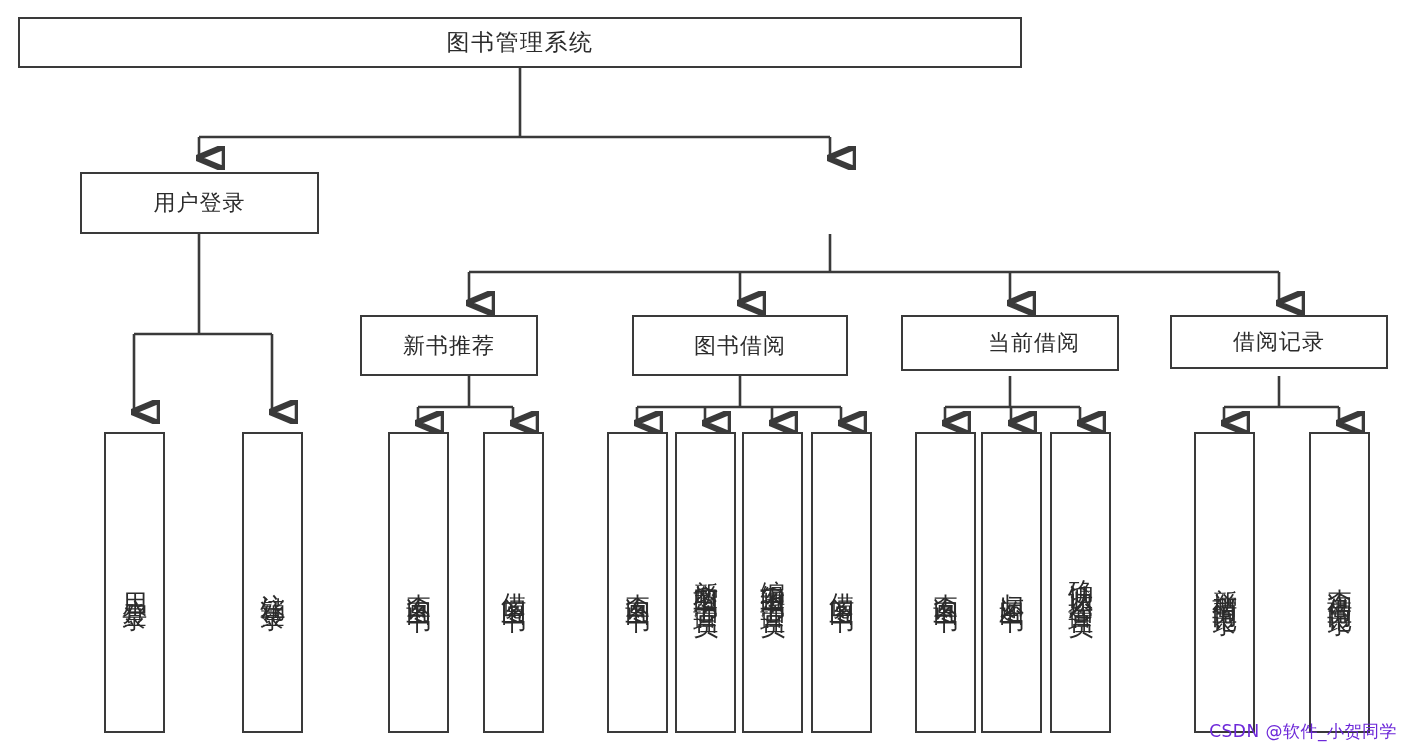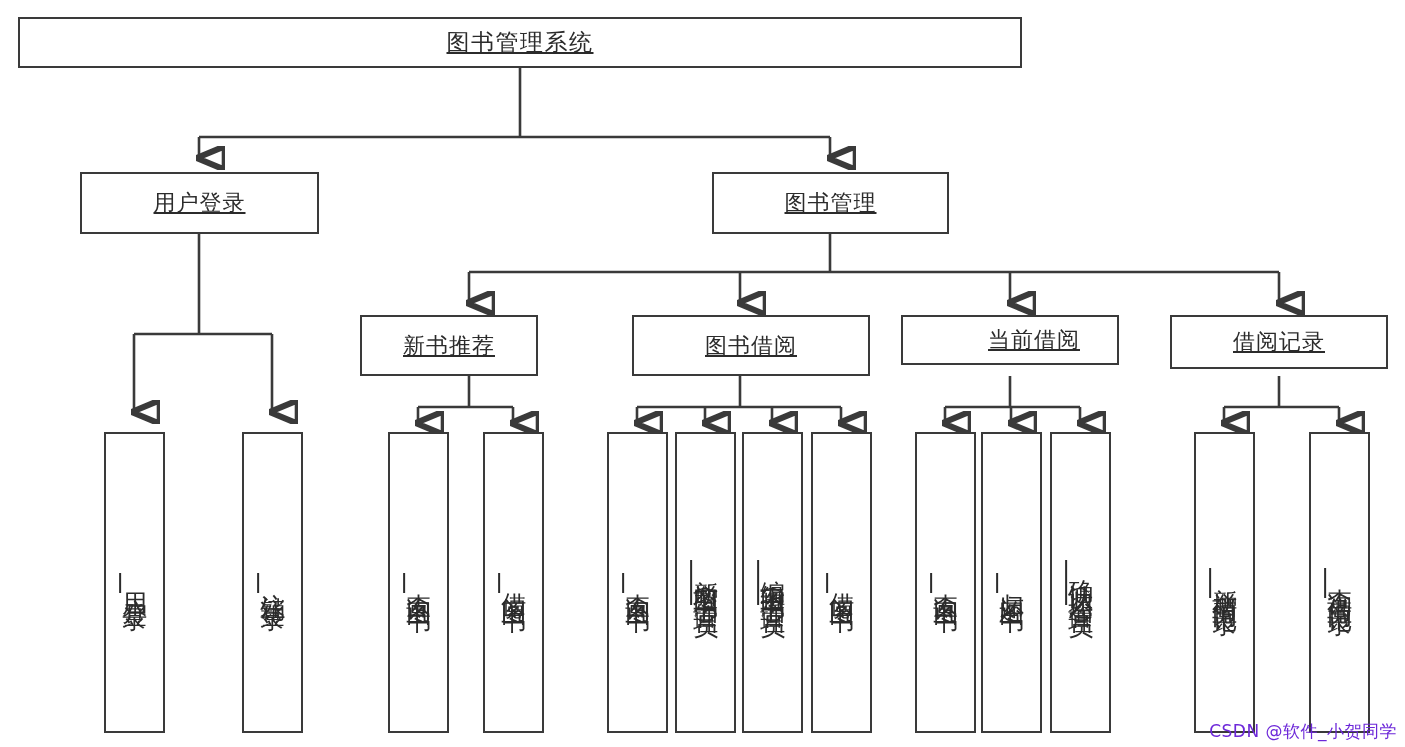--- a/index.html
+++ b/index.html
@@ -27,21 +27,20 @@
     display: flex;
     align-items: center;
     justify-content: center;
     color: #2b2b2b;
     line-height: 1.25;
   }
   .node .label {
     display: block;
     text-align: center;
     white-space: nowrap;
-    text-decoration: underline;
   }
   
   .node.horiz .label {
     font-size: 22px;
     letter-spacing: 1px;
   }
   .node.root .label {
     font-size: 23px;
     letter-spacing: 1.5px;
   }
@@ -143,33 +142,30 @@
   </svg>
 
   <div class="node horiz root" style="left:18px; top:17px; width:1004px; height:51px;">
     <span class="label">图书管理系统</span>
   </div>
 
   <div class="node horiz" style="left:80px; top:172px; width:239px; height:62px;">
     <span class="label">用户登录</span>
   </div>
 
-  <div class="node horiz" style="left:712px; top:172px; width:237px; height:62px;">
-    <span class="label">图书管理</span>
-  </div>
 
   <div class="node horiz" style="left:360px; top:315px; width:178px; height:61px;">
     <span class="label">新书推荐</span>
   </div>
 
-  <div class="node horiz" style="left:632px; top:315px; width:238px; height:61px;">
+  <div class="node horiz" style="left:632px; top:315px; width:216px; height:61px;">
     <span class="label">图书借阅</span>
   </div>
 
-  <div class="node horiz" style="left:901px; top:315px; width:218px; height:50px;padding-left:48px;">
+  <div class="node horiz" style="left:901px; top:315px; width:218px; height:56px;padding-left:48px;">
     <span class="label">当前借阅</span>
   </div>
 
   <div class="node horiz" style="left:1170px; top:315px; width:218px; height:54px;">
     <span class="label">借阅记录</span>
   </div>
 
   <div class="node vert" style="left:104px; top:432px; width:61px; height:301px;">
     <span class="label">用户登录</span>
   </div>

